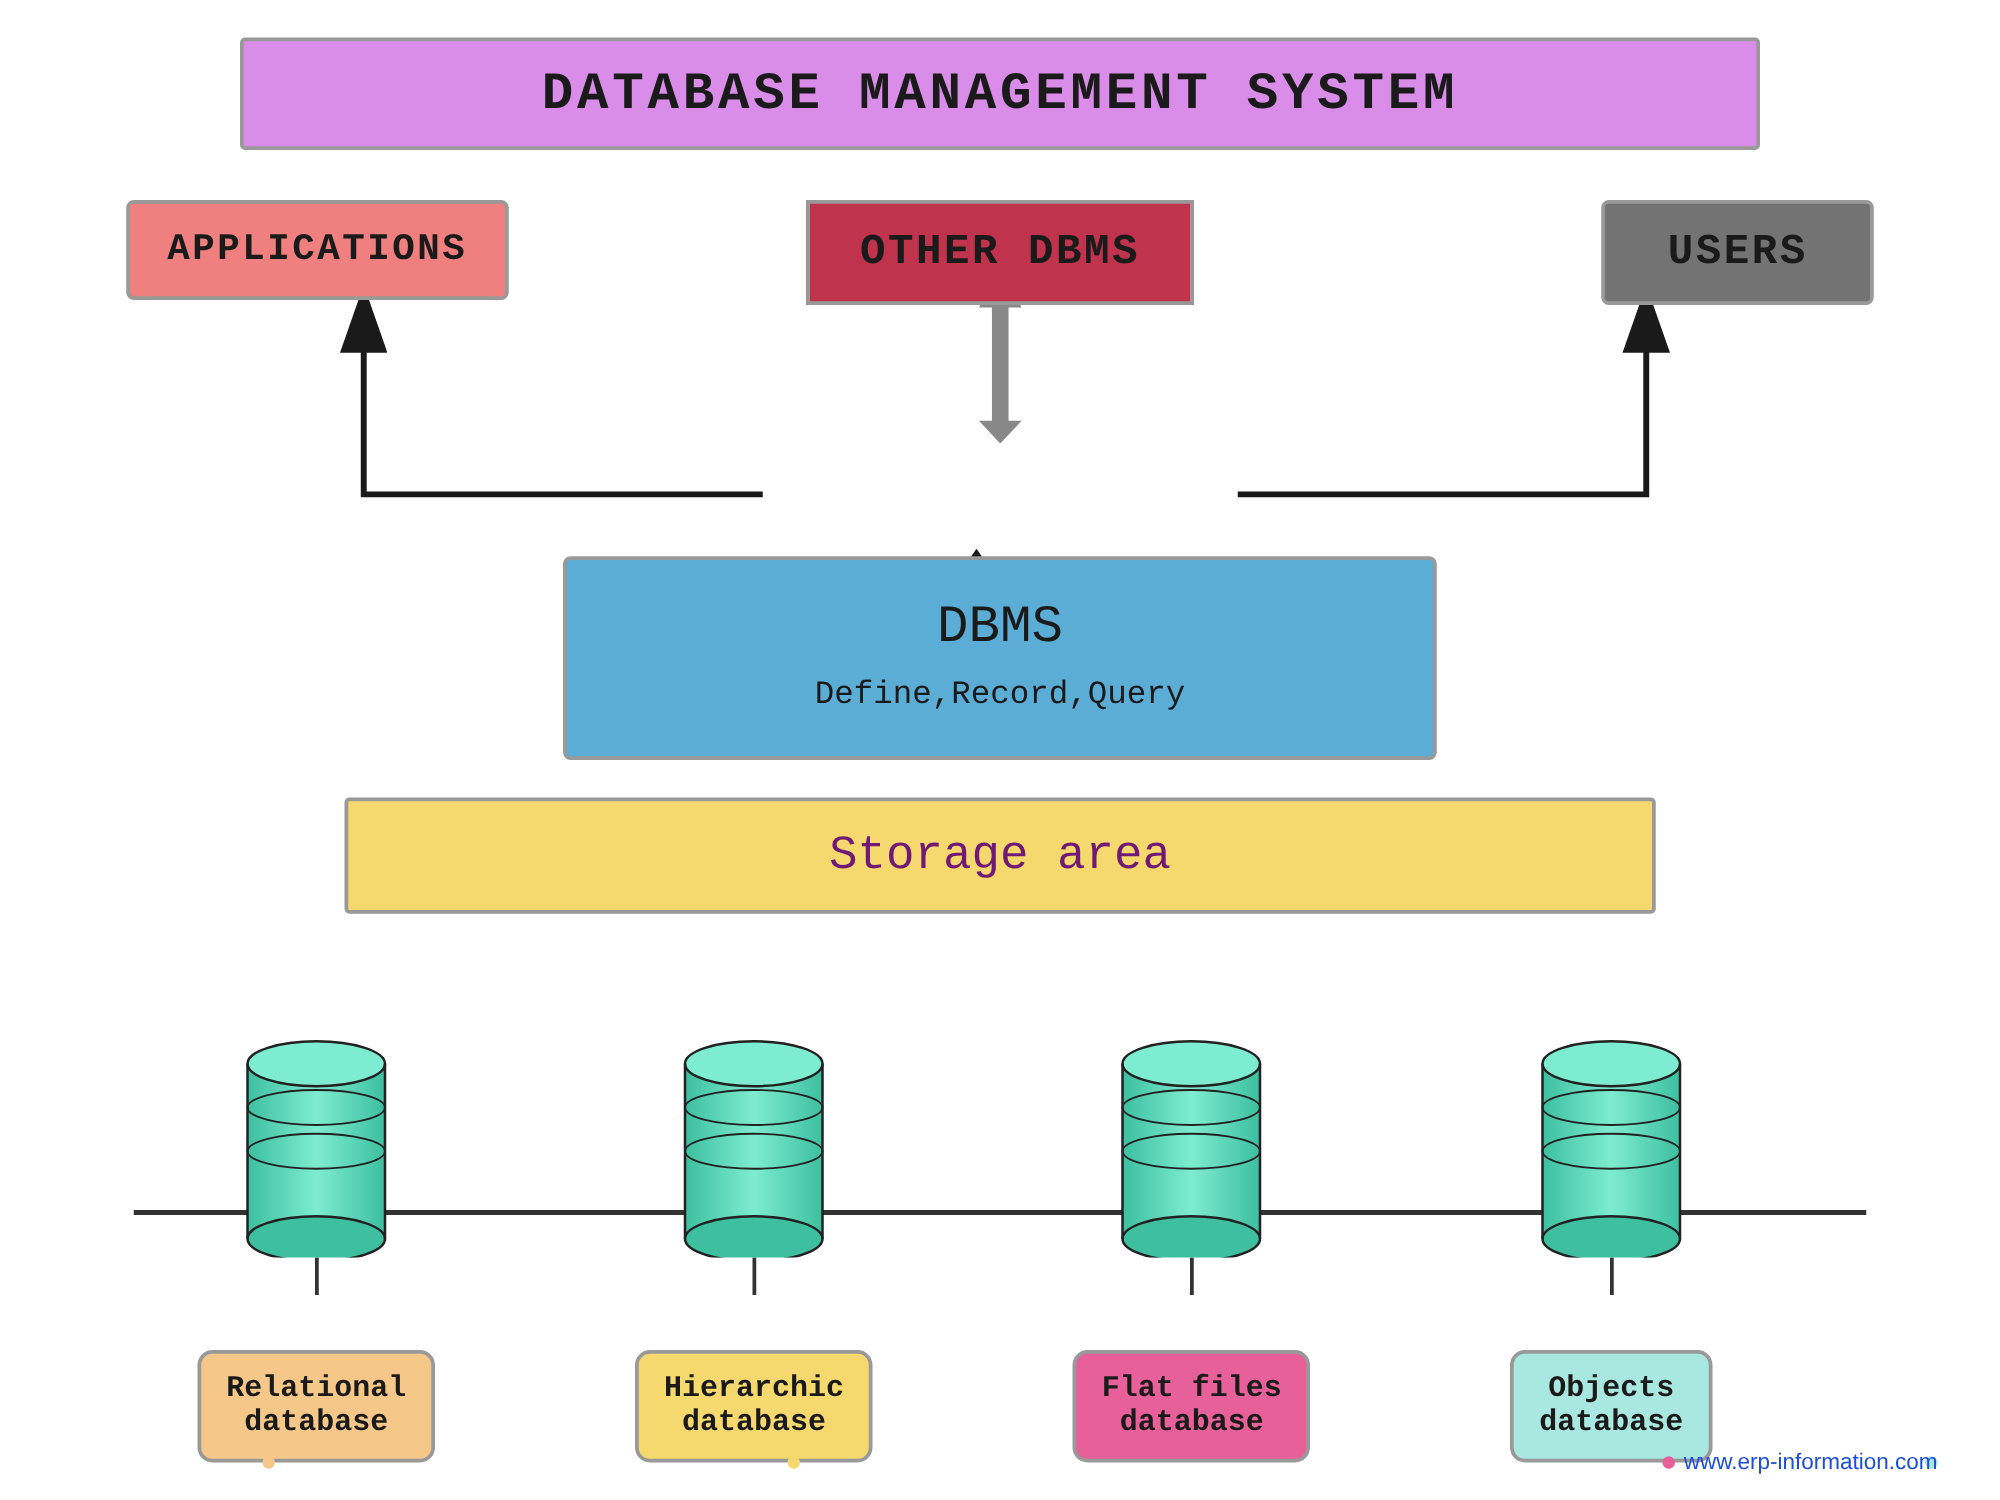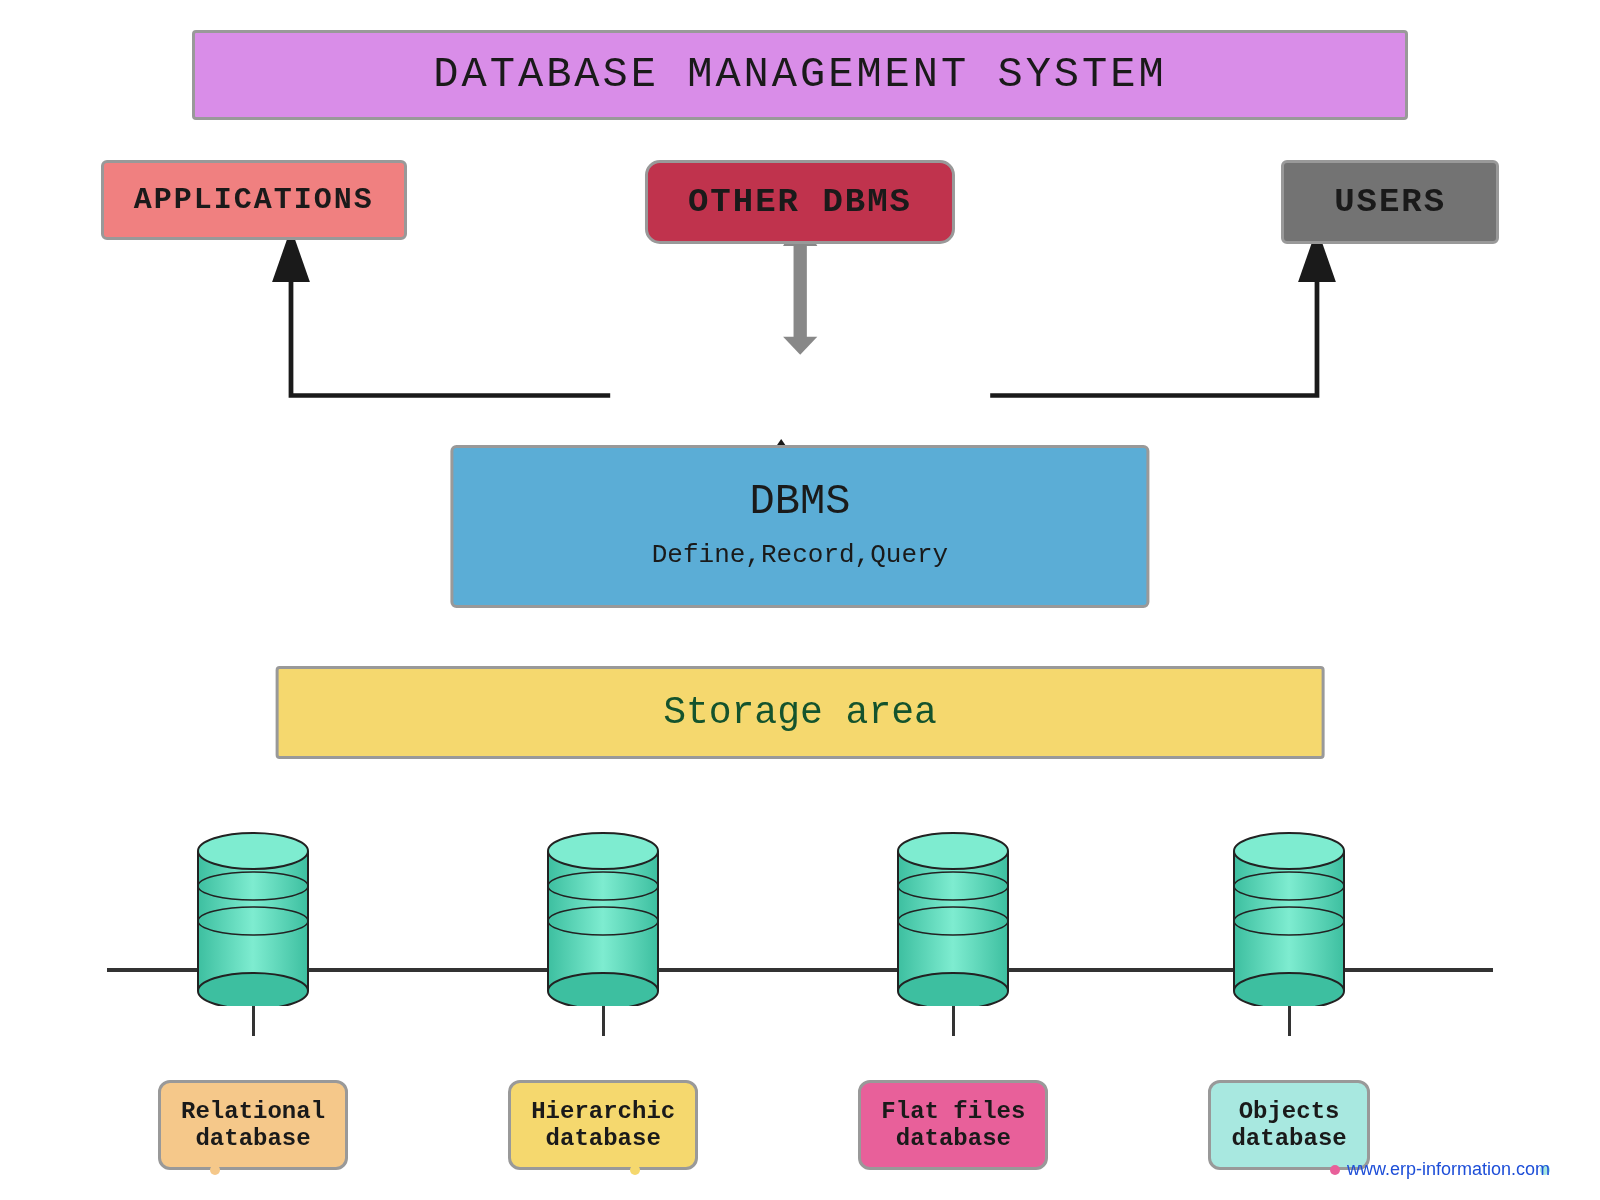--- a/index.html
+++ b/index.html
@@ -27,21 +27,21 @@
       background: #d98de8;
       border: 3px solid #999;
       padding: 18px 80px;
       margin-bottom: 40px;
       border-radius: 4px;
       width: 80%;
       text-align: center;
     }
     .title-bar span {
       font-size: 42px;
-      font-weight: normal;
+      font-weight: bold;
       color: #1a1a1a;
       letter-spacing: 3px;
       font-family: 'Courier New', Courier, monospace;
     }
 
     .box-applications {
       background: #f08080;
       border: 3px solid #999;
       padding: 20px 30px;
       border-radius: 6px;
@@ -52,21 +52,21 @@
       letter-spacing: 2px;
       position: absolute;
       left: 0;
       top: 0;
     }
 
     .box-other-dbms {
       background: #c0334d;
       border: 3px solid #999;
       padding: 20px 40px;
-      border-radius: 15px;
+      border-radius: 0;
       text-align: center;
       font-size: 34px;
       font-weight: bold;
       color: #1a1a1a;
       letter-spacing: 2px;
     }
 
     .box-users {
       background: #737373;
       border: 3px solid #999;
@@ -123,23 +123,23 @@
     }
 
     
     .storage-box {
       background: #f5d86e;
       border: 3px solid #999;
       padding: 22px 0;
       border-radius: 4px;
       text-align: center;
       font-size: 38px;
-      color: #14532d;
+      color: #701a75;
       width: 75%;
-      margin-top: 116px;
+      margin-top: 88px;
     }
 
     
     .databases-row {
       display: flex;
       justify-content: space-around;
       align-items: flex-end;
       width: 95%;
       margin-top: 30px;
       position: relative;

